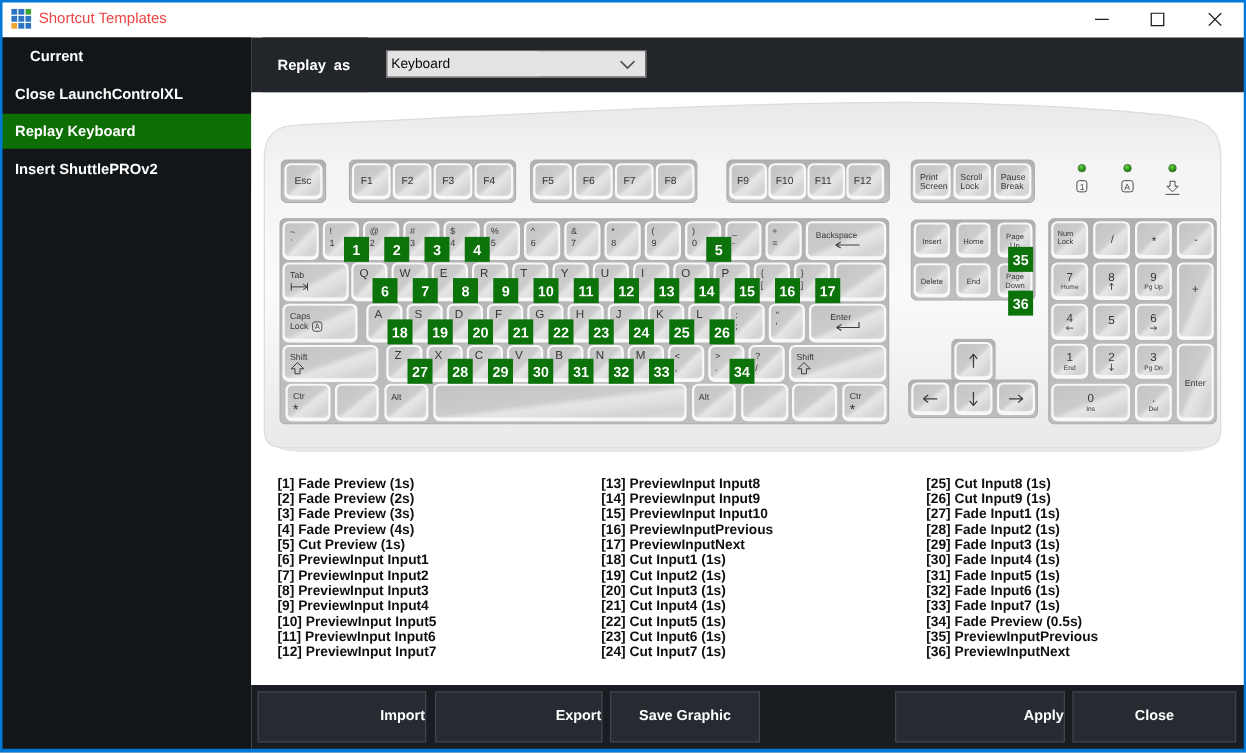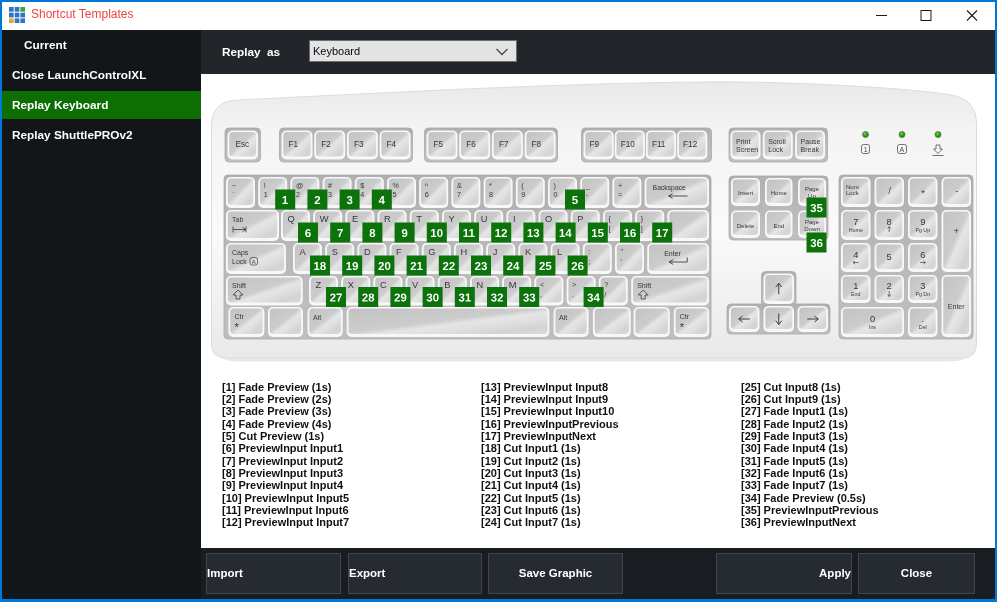--- a/index.html
+++ b/index.html
@@ -26,21 +26,21 @@
   <line x1="6" y1="5.5" x2="17" y2="5.5" stroke="#1a1a1a" stroke-width="1"></line>
   <rect x="51" y="0.5" width="10" height="10" fill="none" stroke="#1a1a1a" stroke-width="1"></rect>
   <line x1="97" y1="0.5" x2="107" y2="10.5" stroke="#1a1a1a" stroke-width="1.1"></line>
   <line x1="107" y1="0.5" x2="97" y2="10.5" stroke="#1a1a1a" stroke-width="1.1"></line>
 </svg>
 
 <div class="abs" style="left:0;top:30px;width:201px;height:572px;background:#131619"></div>
 <div class="abs txt" style="left:0;top:30px;width:201px;height:30px;line-height:30px;padding-left:24px;background:#131619">Current</div>
 <div class="abs txt" style="left:0;top:60px;width:201px;height:30px;line-height:30px;padding-left:12px;background:#131619">Close LaunchControlXL</div>
 <div class="abs txt" style="left:0;top:91px;width:201px;height:28px;line-height:28px;padding-left:12px;background:#0d6e04">Replay Keyboard</div>
-<div class="abs txt" style="left:0;top:120px;width:201px;height:30px;line-height:30px;padding-left:12px;background:#131619">Replay ShuttlePROv2</div>
+<div class="abs txt" style="left:0;top:120px;width:201px;height:30px;line-height:30px;padding-left:12px;background:#131619">Insert ShuttlePROv2</div>
 
 <div class="abs" style="left:201px;top:30px;width:796px;height:44px;background:#222529"></div>
 <div class="abs txt" style="left:210px;top:30px;height:44px;line-height:44px;padding-left:12px;padding-right:14px;background:#222529;word-spacing:3px">Replay as</div>
 <div class="abs" style="left:309px;top:40px;width:208px;height:22px;background:#e4e4e4;border:1px solid #6e6e6e"></div>
 <div class="abs" style="left:310.5px;top:41px;width:120px;height:20px;line-height:20px;padding-left:2.5px;background:#e4e4e4;font-size:11px;color:#0a0a0a;opacity:0.999">Keyboard</div>
 <svg class="abs" style="left:495px;top:48px" width="14" height="8">
     <path d="M 1.5 1 L 7 6.5 L 12.5 1" fill="none" stroke="#4d4d4d" stroke-width="1.4"></path>
   </svg>
 
 <div class="abs" style="left:201px;top:74px;width:796px;height:474px;background:#ffffff"></div>
@@ -518,20 +518,20 @@
 <path d="M 816.11 209.80 Q 816.11 210.92 815.38 211.52 Q 814.65 212.13 813.31 212.13 Q 812.03 212.13 811.28 211.54 Q 810.53 210.96 810.40 209.85 L 812.00 209.71 Q 812.15 210.85 813.30 210.85 Q 813.87 210.85 814.18 210.57 Q 814.50 210.29 814.50 209.71 Q 814.50 209.18 814.11 208.90 Q 813.73 208.62 812.98 208.62 L 812.43 208.62 L 812.43 207.34 L 812.95 207.34 Q 813.63 207.34 813.97 207.07 Q 814.31 206.79 814.31 206.27 Q 814.31 205.78 814.04 205.51 Q 813.77 205.23 813.24 205.23 Q 812.75 205.23 812.45 205.50 Q 812.15 205.77 812.11 206.26 L 810.53 206.15 Q 810.66 205.13 811.38 204.55 Q 812.10 203.97 813.27 203.97 Q 814.51 203.97 815.21 204.53 Q 815.91 205.09 815.91 206.08 Q 815.91 206.82 815.47 207.30 Q 815.04 207.77 814.22 207.93 L 814.22 207.95 Q 815.13 208.06 815.62 208.55 Q 816.11 209.04 816.11 209.80 Z M 822.60 209.37 Q 822.60 210.62 821.82 211.37 Q 821.04 212.11 819.67 212.11 Q 818.48 212.11 817.77 211.58 Q 817.05 211.04 816.88 210.02 L 818.46 209.89 Q 818.58 210.40 818.90 210.63 Q 819.21 210.86 819.69 210.86 Q 820.28 210.86 820.63 210.49 Q 820.98 210.11 820.98 209.40 Q 820.98 208.78 820.65 208.40 Q 820.32 208.03 819.72 208.03 Q 819.07 208.03 818.65 208.54 L 817.11 208.54 L 817.39 204.09 L 822.14 204.09 L 822.14 205.26 L 818.82 205.26 L 818.69 207.26 Q 819.26 206.75 820.12 206.75 Q 821.25 206.75 821.93 207.46 Q 822.60 208.16 822.60 209.37 Z" fill="#ffffff"></path>
 <rect x="806.5" y="232.5" width="20" height="20" fill="#0b7309"></rect>
 <path d="M 816.16 244.80 Q 816.16 245.92 815.43 246.52 Q 814.70 247.13 813.35 247.13 Q 812.08 247.13 811.32 246.54 Q 810.57 245.96 810.44 244.85 L 812.05 244.71 Q 812.20 245.85 813.35 245.85 Q 813.91 245.85 814.23 245.57 Q 814.54 245.29 814.54 244.71 Q 814.54 244.18 814.16 243.90 Q 813.78 243.62 813.03 243.62 L 812.48 243.62 L 812.48 242.34 L 812.99 242.34 Q 813.67 242.34 814.01 242.07 Q 814.36 241.79 814.36 241.27 Q 814.36 240.78 814.08 240.51 Q 813.81 240.23 813.29 240.23 Q 812.80 240.23 812.50 240.50 Q 812.20 240.77 812.16 241.26 L 810.58 241.15 Q 810.70 240.13 811.43 239.55 Q 812.15 238.97 813.32 238.97 Q 814.56 238.97 815.26 239.53 Q 815.96 240.09 815.96 241.08 Q 815.96 241.82 815.52 242.30 Q 815.09 242.77 814.27 242.93 L 814.27 242.95 Q 815.18 243.06 815.67 243.55 Q 816.16 244.04 816.16 244.80 Z M 822.56 244.41 Q 822.56 245.67 821.85 246.39 Q 821.14 247.11 819.89 247.11 Q 818.50 247.11 817.75 246.13 Q 817.00 245.15 817.00 243.23 Q 817.00 241.11 817.76 240.04 Q 818.52 238.97 819.93 238.97 Q 820.94 238.97 821.52 239.41 Q 822.10 239.86 822.34 240.79 L 820.85 241.00 Q 820.64 240.22 819.90 240.22 Q 819.27 240.22 818.90 240.85 Q 818.54 241.49 818.54 242.78 Q 818.79 242.36 819.24 242.13 Q 819.69 241.91 820.26 241.91 Q 821.32 241.91 821.94 242.58 Q 822.56 243.26 822.56 244.41 Z M 820.97 244.46 Q 820.97 243.78 820.66 243.43 Q 820.35 243.07 819.80 243.07 Q 819.28 243.07 818.97 243.40 Q 818.65 243.74 818.65 244.29 Q 818.65 244.98 818.98 245.43 Q 819.31 245.88 819.84 245.88 Q 820.38 245.88 820.67 245.50 Q 820.97 245.12 820.97 244.46 Z" fill="#ffffff"></path>
 </svg>
 
 <div style="position:absolute;left:222px;top:380.8px;font-size:11px;font-weight:bold;line-height:12.32px;color:#101010;white-space:nowrap;background:#fff;opacity:0.999">[1] Fade Preview (1s)<br>[2] Fade Preview (2s)<br>[3] Fade Preview (3s)<br>[4] Fade Preview (4s)<br>[5] Cut Preview (1s)<br>[6] PreviewInput Input1<br>[7] PreviewInput Input2<br>[8] PreviewInput Input3<br>[9] PreviewInput Input4<br>[10] PreviewInput Input5<br>[11] PreviewInput Input6<br>[12] PreviewInput Input7</div>
 <div style="position:absolute;left:481px;top:380.8px;font-size:11px;font-weight:bold;line-height:12.32px;color:#101010;white-space:nowrap;background:#fff;opacity:0.999">[13] PreviewInput Input8<br>[14] PreviewInput Input9<br>[15] PreviewInput Input10<br>[16] PreviewInputPrevious<br>[17] PreviewInputNext<br>[18] Cut Input1 (1s)<br>[19] Cut Input2 (1s)<br>[20] Cut Input3 (1s)<br>[21] Cut Input4 (1s)<br>[22] Cut Input5 (1s)<br>[23] Cut Input6 (1s)<br>[24] Cut Input7 (1s)</div>
 <div style="position:absolute;left:741px;top:380.8px;font-size:11px;font-weight:bold;line-height:12.32px;color:#101010;white-space:nowrap;background:#fff;opacity:0.999">[25] Cut Input8 (1s)<br>[26] Cut Input9 (1s)<br>[27] Fade Input1 (1s)<br>[28] Fade Input2 (1s)<br>[29] Fade Input3 (1s)<br>[30] Fade Input4 (1s)<br>[31] Fade Input5 (1s)<br>[32] Fade Input6 (1s)<br>[33] Fade Input7 (1s)<br>[34] Fade Preview (0.5s)<br>[35] PreviewInputPrevious<br>[36] PreviewInputNext</div>
 
 <div class="abs" style="left:201px;top:548px;width:796px;height:54px;background:#191c20"></div>
-<div class="abs" style="left:206px;top:553px;width:135px;height:41px;background:#262b32;border:1px solid #40454d;color:#fff;font-size:11.5px;font-weight:bold;text-align:left;line-height:39px;opacity:0.999">Import</div>
-<div class="abs" style="left:348px;top:553px;width:134px;height:41px;background:#262b32;border:1px solid #40454d;color:#fff;font-size:11.5px;font-weight:bold;text-align:left;line-height:39px;opacity:0.999">Export</div>
-<div class="abs" style="left:488px;top:553px;width:135px;height:41px;background:#262b32;border:1px solid #40454d;color:#fff;font-size:11.5px;font-weight:bold;text-align:center;line-height:39px;opacity:0.999">Save Graphic</div>
+<div class="abs" style="left:206px;top:553px;width:135px;height:41px;background:#262b32;border:1px solid #40454d;color:#fff;font-size:11.5px;font-weight:bold;text-align:right;line-height:39px;opacity:0.999">Import</div>
+<div class="abs" style="left:348px;top:553px;width:134px;height:41px;background:#262b32;border:1px solid #40454d;color:#fff;font-size:11.5px;font-weight:bold;text-align:right;line-height:39px;opacity:0.999">Export</div>
+<div class="abs" style="left:488px;top:553px;width:120px;height:41px;background:#262b32;border:1px solid #40454d;color:#fff;font-size:11.5px;font-weight:bold;text-align:center;line-height:39px;opacity:0.999">Save Graphic</div>
 <div class="abs" style="left:716px;top:553px;width:136px;height:41px;background:#262b32;border:1px solid #40454d;color:#fff;font-size:11.5px;font-weight:bold;text-align:right;line-height:39px;opacity:0.999">Apply</div>
-<div class="abs" style="left:858px;top:553px;width:117px;height:41px;background:#262b32;border:1px solid #40454d;color:#fff;font-size:11.5px;font-weight:bold;text-align:center;line-height:39px;opacity:0.999">Close</div>
+<div class="abs" style="left:858px;top:553px;width:131px;height:41px;background:#262b32;border:1px solid #40454d;color:#fff;font-size:11.5px;font-weight:bold;text-align:center;line-height:39px;opacity:0.999">Close</div>
 
 <div class="abs" style="left:0;top:0;width:997px;height:602px;border:2px solid #0078d7;pointer-events:none"></div>
 <div class="abs" style="left:0;top:599px;width:997px;height:3px;background:#0078d7"></div>
 
 </body></html>

